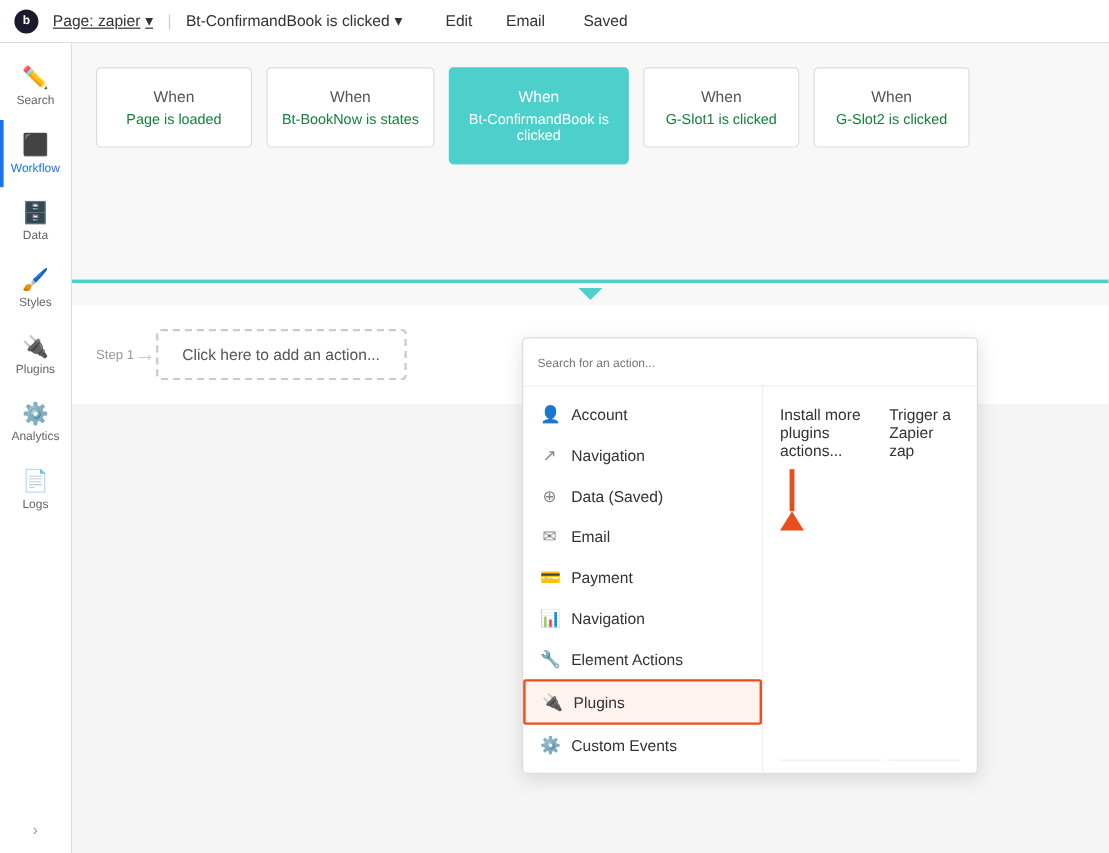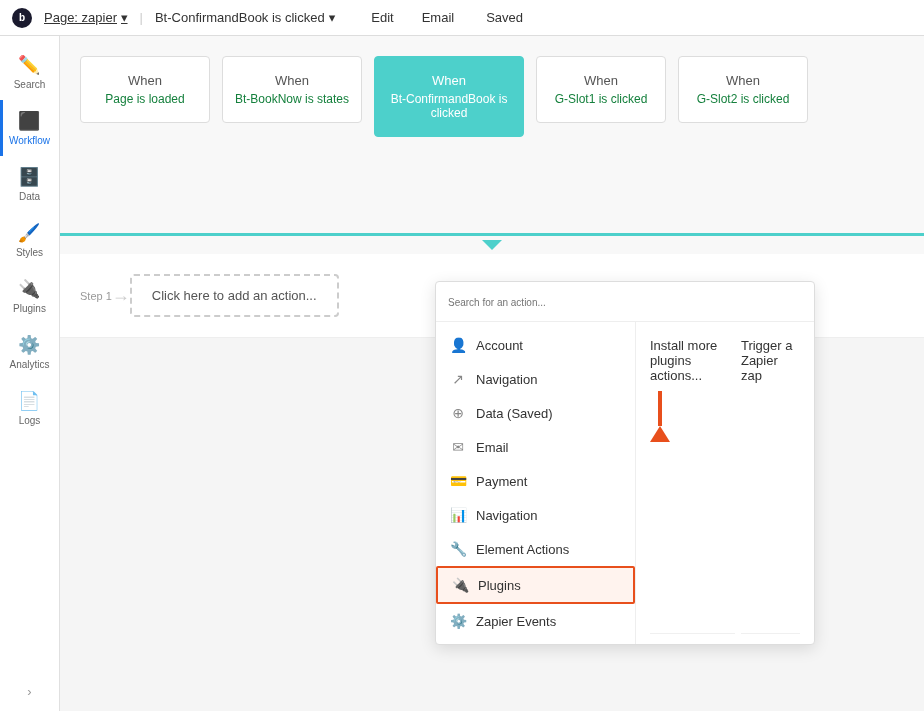--- a/index.html
+++ b/index.html
@@ -270,21 +270,21 @@
           <div class="action-item">
             <span class="action-icon">🔧</span>
             <span>Element Actions</span>
           </div>
           <div class="action-item highlighted">
             <span class="action-icon">🔌</span>
             <span>Plugins</span>
           </div>
           <div class="action-item">
             <span class="action-icon">⚙️</span>
-            <span>Zapier Events</span>
+            <span>Custom Events</span>
           </div>
 
         </div>
 
         <div class="action-right">
           <div class="action-right-item">Install more plugins actions...</div>
           <div class="action-right-item trigger-item">Trigger a Zapier zap</div>
         </div>
       </div>
     </div>

